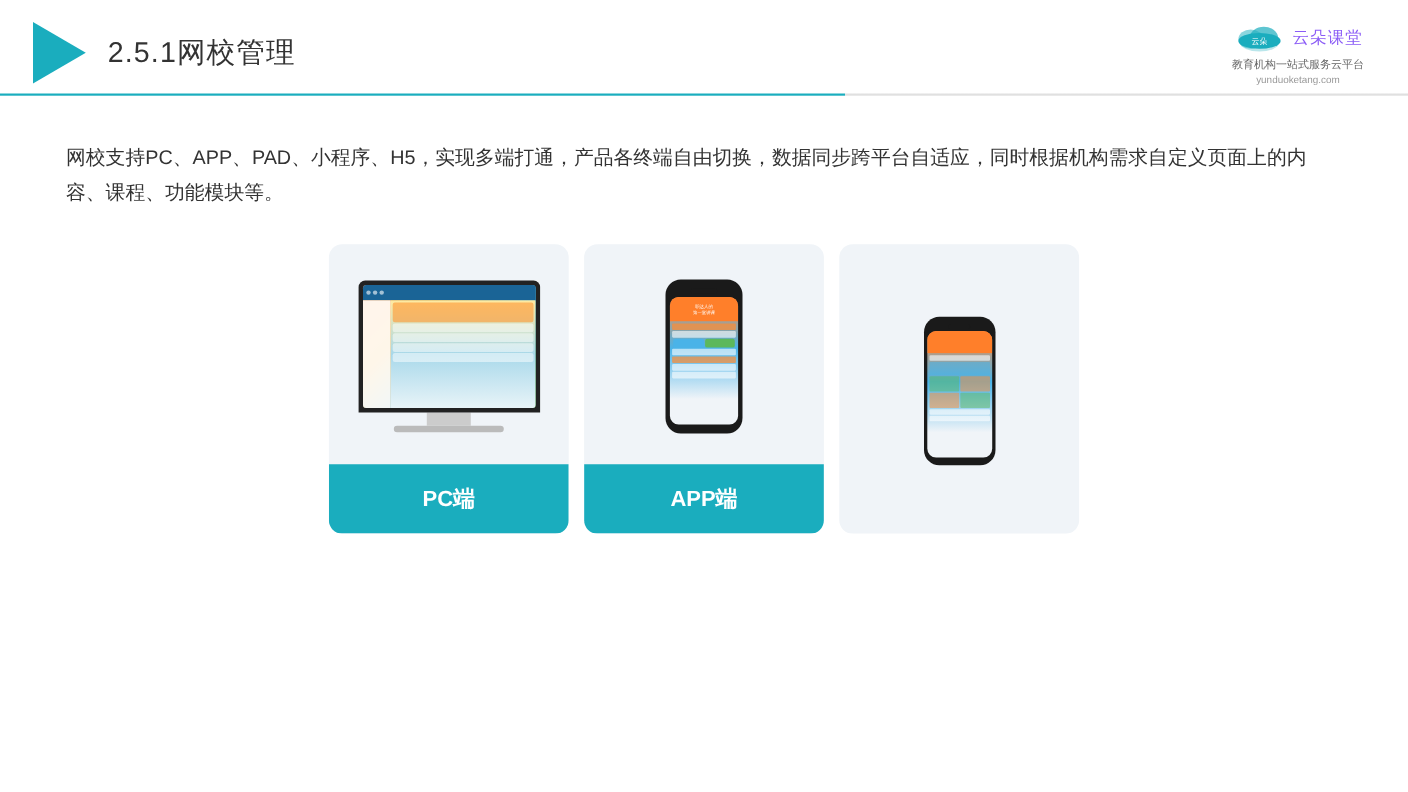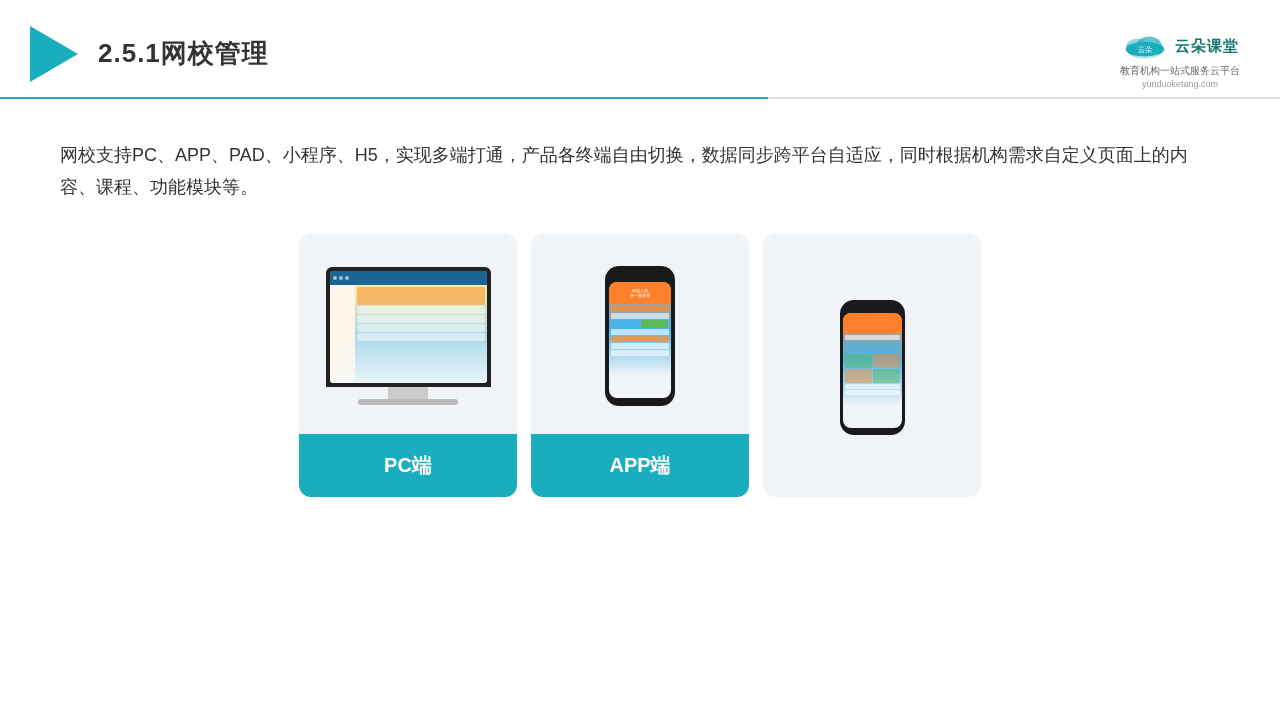--- a/index.html
+++ b/index.html
@@ -23,21 +23,21 @@
       width: 0;
       height: 0;
       border-top: 28px solid transparent;
       border-bottom: 28px solid transparent;
       border-left: 48px solid #1AADBE;
       margin-right: 20px;
       flex-shrink: 0;
     }
     .page-title {
       font-size: 26px;
-      font-weight: bold;
+      font-weight: normal;
       color: #333;
       letter-spacing: 1px;
     }
     .header-divider {
       position: absolute;
       bottom: -10px;
       left: 0;
       right: 0;
       height: 2px;
       background: linear-gradient(to right, #1AADBE 60%, #e0e0e0 60%);
@@ -45,30 +45,29 @@
     .brand-logo {
       margin-left: auto;
       display: flex;
       flex-direction: column;
       align-items: center;
     }
     .brand-icon {
       display: flex;
       align-items: center;
       gap: 6px;
-      margin-top: 12px;
     }
     .cloud-svg {
       width: 48px;
       height: 32px;
     }
     .brand-name {
       font-size: 15px;
-      color: #0f766e;
-      font-weight: bold;
+      color: #8b5cf6;
+      font-weight: normal;
       letter-spacing: 1px;
     }
     .brand-sub {
       font-size: 10px;
       color: #666;
       margin-top: 2px;
       text-align: left;
     }
     .brand-url {
       font-size: 9px;

